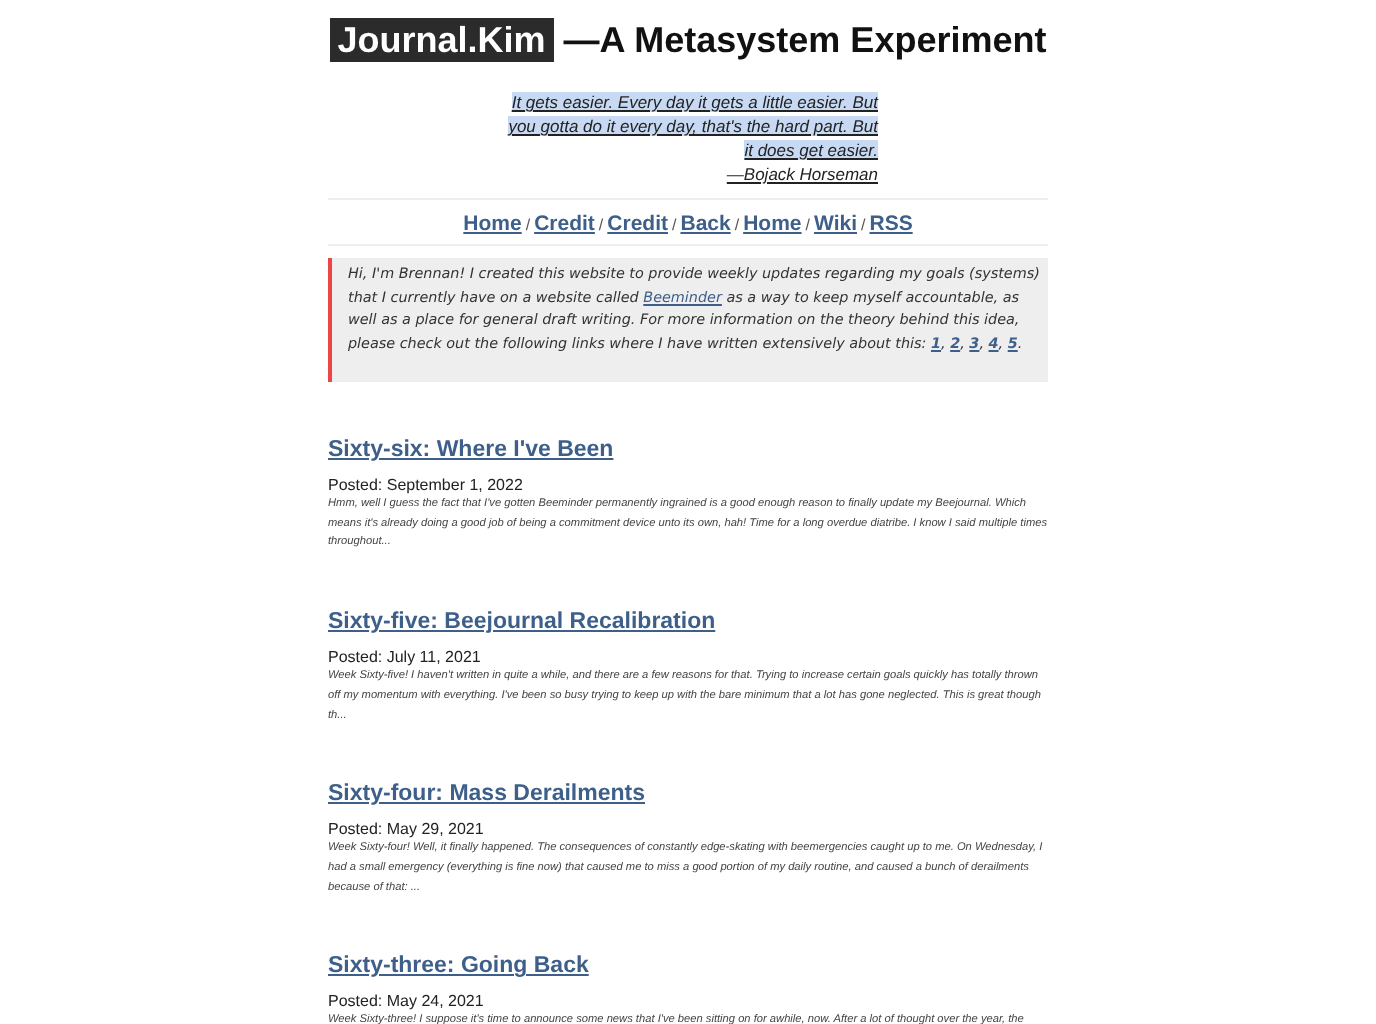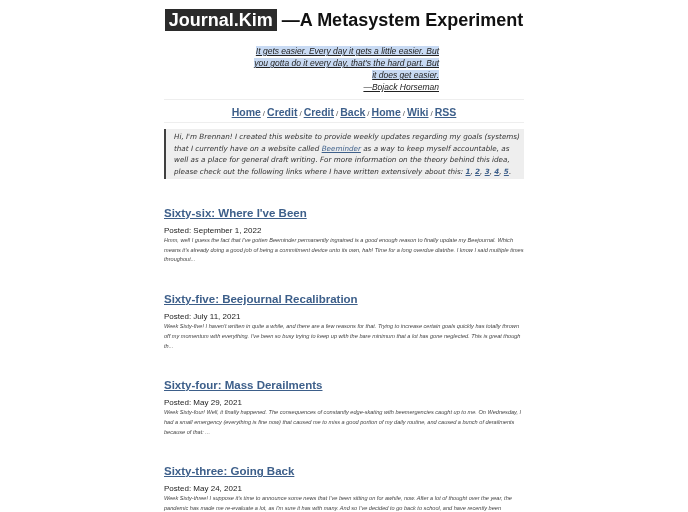--- a/index.html
+++ b/index.html
@@ -10,21 +10,21 @@
   .page { width: 360px; margin: 0 auto; padding-top: 10px; }
   .site-header { text-align: center; font-size: 18px; font-weight: bold; color: #111; white-space: nowrap; margin-left: -35px; margin-right: -35px; }
   .site-header .brand { background: #2b2b2b; color: #fff; padding: 1px 4px; }
   .quote { width: 190px; margin: 14px auto 0; text-align: right; font-size: 8.5px; font-style: italic; line-height: 12px; color: #222; text-decoration: underline; }
   .quote .hl { background: #c8daf3; }
   .quote .author { display: block; }
   hr.rule { border: 0; border-top: 1px solid #eee; margin: 6px 0 0; }
   .nav { text-align: center; font-size: 10.5px; font-weight: bold; padding: 6px 0 4px; color: #444; }
   .nav a { color: #3d5f8a; text-decoration: underline; }
   .nav .sep { font-weight: normal; font-size: 8px; color: #555; margin: 0 2px; }
-  .intro { margin-top: 6px; background: #eeeeee; border-left: 2px solid #404040; padding: 2px 0 2px 8px; font-family: "DejaVu Sans", sans-serif; font-size: 7.2px; font-style: italic; line-height: 11.5px; color: #333; }
+  .intro { margin-top: 6px; background: #eeeeee; border-left: 2px solid #ef4444; padding: 2px 0 14px 8px; font-family: "DejaVu Sans", sans-serif; font-size: 7.2px; font-style: italic; line-height: 11.5px; color: #333; }
   .intro a { color: #3d5f8a; text-decoration: underline; }
   .intro .num { font-weight: bold; }
   .post { margin-top: 24px; }
   .post-title { font-size: 11.5px; font-weight: bold; color: #3d5f8a; text-decoration: underline; display: inline-block; margin-bottom: 7px; }
   .post-date { font-size: 8px; color: #222; }
   .post-excerpt { font-size: 5.6px; font-style: italic; color: #444; line-height: 9.7px; margin-top: 1px; }
 </style>
 </head>
 <body>
 

